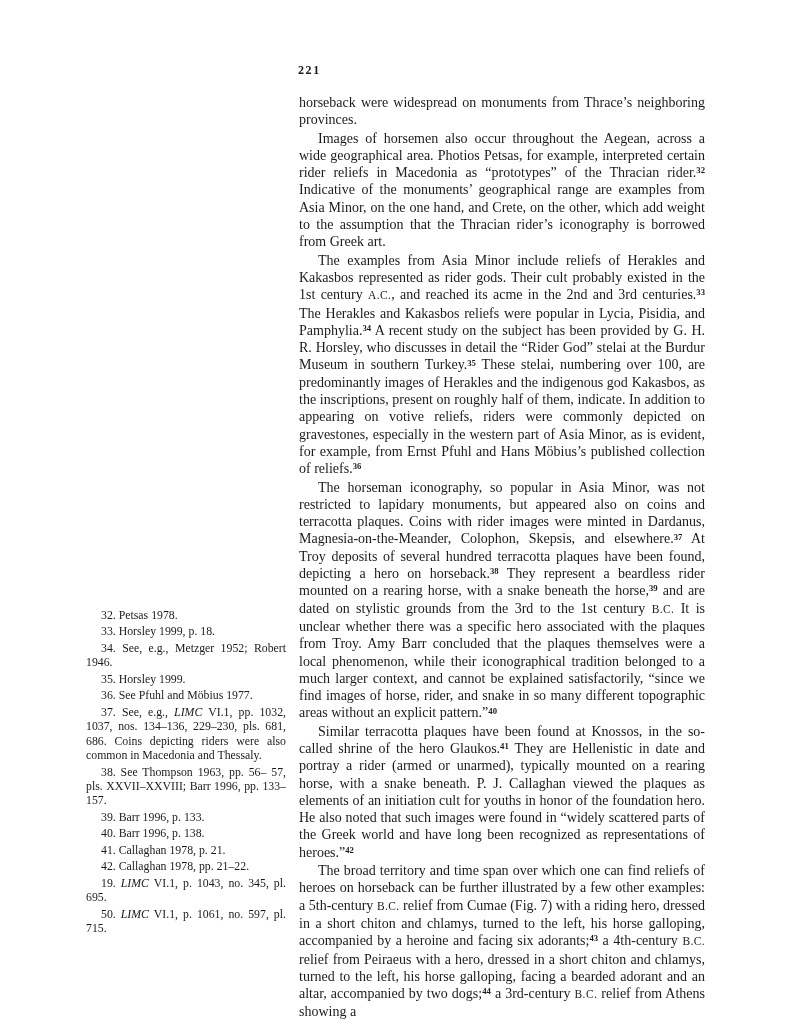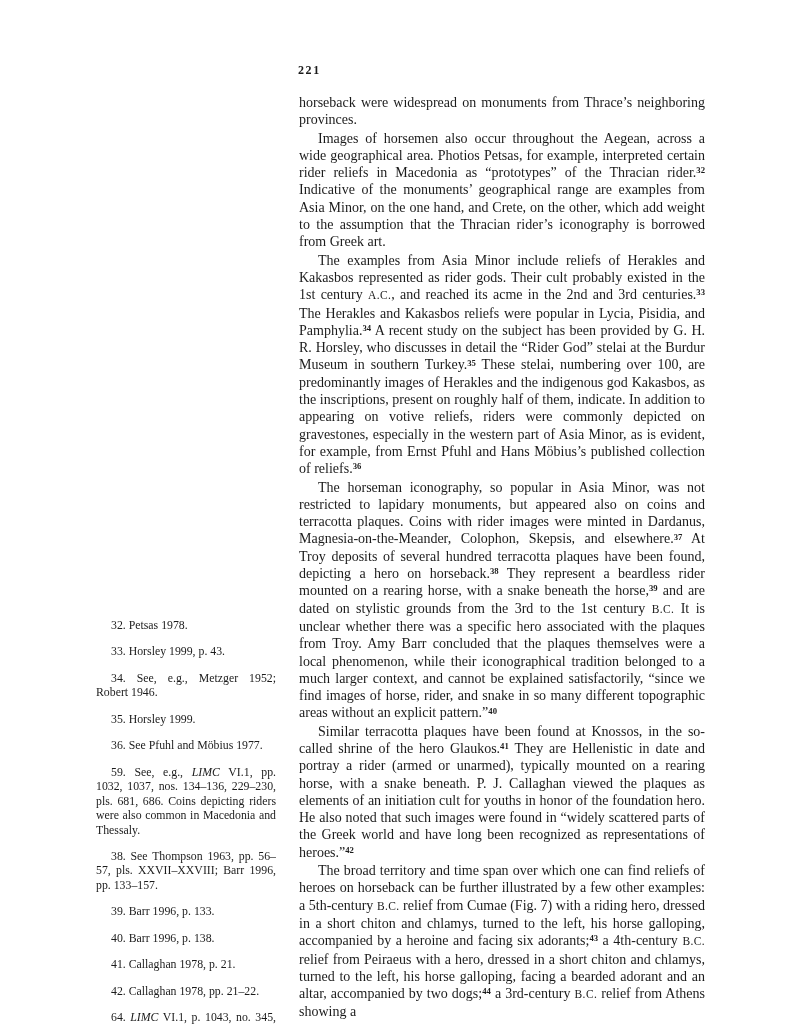--- a/index.html
+++ b/index.html
@@ -67,46 +67,46 @@
     position: absolute;
     left: 84px;
     top: 606px;
     width: 204px;
     font-size: 11.8px;
     line-height: 14.45px;
     text-align: justify;
     color: #1b1b1b;
   }
   .footnote {
-    margin: 12px;
+    margin: 2px;
     text-indent: 15px;
   }
 </style>
 </head>
 <body>
 
 <div class="page">
 
   <div class="running-head">
     <span class="page-number">221</span>
   </div>
 
   <div class="notes-col">
       <p class="footnote"><span>32. Petsas 1978.</span></p>
-      <p class="footnote"><span>33. Horsley 1999, p. 43.</span></p>
+      <p class="footnote"><span>33. Horsley 1999, p. 18.</span></p>
       <p class="footnote"><span>34. See, e.g., Metzger 1952; Robert 1946.</span></p>
       <p class="footnote"><span>35. Horsley 1999.</span></p>
       <p class="footnote"><span>36. See Pfuhl and Möbius 1977.</span></p>
-      <p class="footnote"><span>59. See, e.g., </span><em>LIMC</em><span> VI.1, pp. 1032, 1037, nos. 134–136, 229–230, pls. 681, 686. Coins depicting riders were also common in Macedonia and Thessaly.</span></p>
+      <p class="footnote"><span>37. See, e.g., </span><em>LIMC</em><span> VI.1, pp. 1032, 1037, nos. 134–136, 229–230, pls. 681, 686. Coins depicting riders were also common in Macedonia and Thessaly.</span></p>
       <p class="footnote"><span>38. See Thompson 1963, pp. 56– 57, pls. XXVII–XXVIII; Barr 1996, pp. 133–157.</span></p>
       <p class="footnote"><span>39. Barr 1996, p. 133.</span></p>
       <p class="footnote"><span>40. Barr 1996, p. 138.</span></p>
       <p class="footnote"><span>41. Callaghan 1978, p. 21.</span></p>
       <p class="footnote"><span>42. Callaghan 1978, pp. 21–22.</span></p>
-      <p class="footnote"><span>64. </span><em>LIMC</em><span> VI.1, p. 1043, no. 345, pl. 695.</span></p>
+      <p class="footnote"><span>19. </span><em>LIMC</em><span> VI.1, p. 1043, no. 345, pl. 695.</span></p>
       <p class="footnote"><span>50. </span><em>LIMC</em><span> VI.1, p. 1061, no. 597, pl. 715.</span></p>
     </div>
 
   <div class="main-col">
       <p class="para"><span>horseback were widespread on monuments from Thrace’s neighboring provinces.</span></p>
       <p class="para indent"><span>Images of horsemen also occur throughout the Aegean, across a wide geographical area. Photios Petsas, for example, interpreted certain rider reliefs in Macedonia as “prototypes” of the Thracian rider.</span><sup>32</sup><span> Indicative of the monuments’ geographical range are examples from Asia Minor, on the one hand, and Crete, on the other, which add weight to the assumption that the Thracian rider’s iconography is borrowed from Greek art.</span></p>
       <p class="para indent"><span>The examples from Asia Minor include reliefs of Herakles and Kakasbos represented as rider gods. Their cult probably existed in the 1st century </span><span class="sc">A.C.</span><span>, and reached its acme in the 2nd and 3rd centuries.</span><sup>33</sup><span> The Herakles and Kakasbos reliefs were popular in Lycia, Pisidia, and Pamphylia.</span><sup>34</sup><span> A recent study on the subject has been provided by G. H. R. Horsley, who discusses in detail the “Rider God” stelai at the Burdur Museum in southern Turkey.</span><sup>35</sup><span> These stelai, numbering over 100, are predominantly images of Herakles and the indigenous god Kakasbos, as the inscriptions, present on roughly half of them, indicate. In addition to appearing on votive reliefs, riders were commonly depicted on gravestones, especially in the western part of Asia Minor, as is evident, for example, from Ernst Pfuhl and Hans Möbius’s published collection of reliefs.</span><sup>36</sup></p>
       <p class="para indent"><span>The horseman iconography, so popular in Asia Minor, was not restricted to lapidary monuments, but appeared also on coins and terracotta plaques. Coins with rider images were minted in Dardanus, Magnesia-on-the-Meander, Colophon, Skepsis, and elsewhere.</span><sup>37</sup><span> At Troy deposits of several hundred terracotta plaques have been found, depicting a hero on horseback.</span><sup>38</sup><span> They represent a beardless rider mounted on a rearing horse, with a snake beneath the horse,</span><sup>39</sup><span> and are dated on stylistic grounds from the 3rd to the 1st century </span><span class="sc">B.C.</span><span> It is unclear whether there was a specific hero associated with the plaques from Troy. Amy Barr concluded that the plaques themselves were a local phenomenon, while their iconographical tradition belonged to a much larger context, and cannot be explained satisfactorily, “since we find images of horse, rider, and snake in so many different topographic areas without an explicit pattern.”</span><sup>40</sup></p>
       <p class="para indent"><span>Similar terracotta plaques have been found at Knossos, in the so-called shrine of the hero Glaukos.</span><sup>41</sup><span> They are Hellenistic in date and portray a rider (armed or unarmed), typically mounted on a rearing horse, with a snake beneath. P. J. Callaghan viewed the plaques as elements of an initiation cult for youths in honor of the foundation hero. He also noted that such images were found in “widely scattered parts of the Greek world and have long been recognized as representations of heroes.”</span><sup>42</sup></p>
       <p class="para indent"><span>The broad territory and time span over which one can find reliefs of heroes on horseback can be further illustrated by a few other examples: a 5th-century </span><span class="sc">B.C.</span><span> relief from Cumae (Fig. 7) with a riding hero, dressed in a short chiton and chlamys, turned to the left, his horse galloping, accompanied by a heroine and facing six adorants;</span><sup>43</sup><span> a 4th-century </span><span class="sc">B.C.</span><span> relief from Peiraeus with a hero, dressed in a short chiton and chlamys, turned to the left, his horse galloping, facing a bearded adorant and an altar, accompanied by two dogs;</span><sup>44</sup><span> a 3rd-century </span><span class="sc">B.C.</span><span> relief from Athens showing a</span></p>

